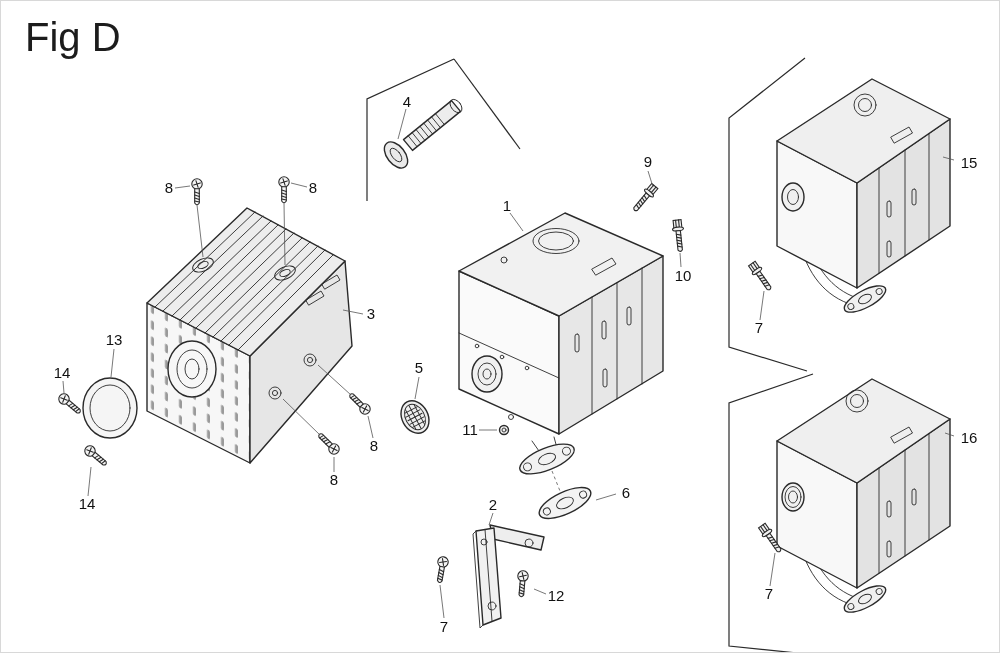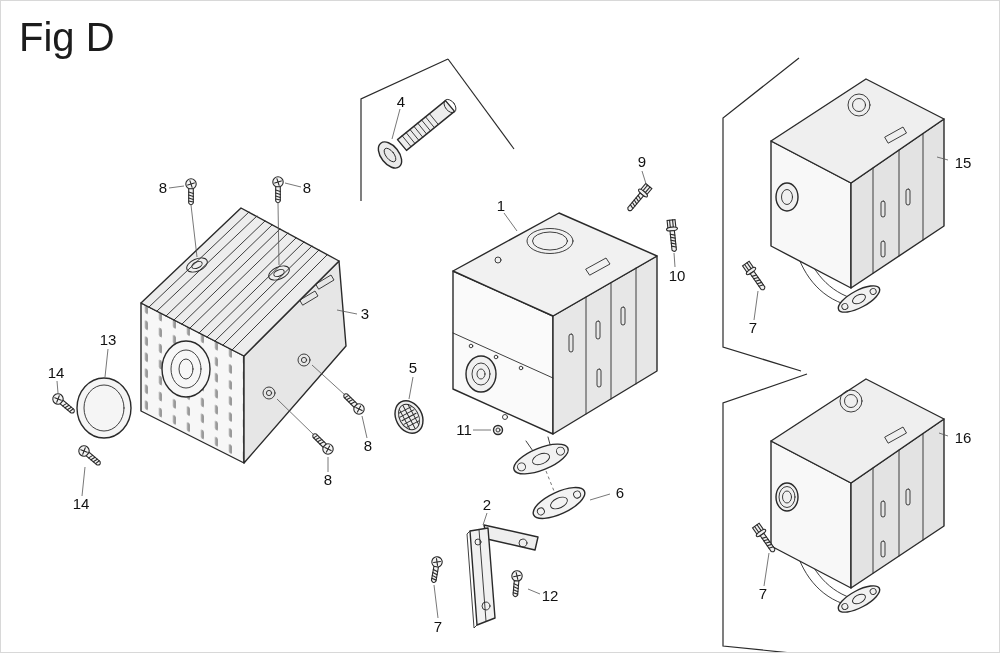--- a/index.html
+++ b/index.html
@@ -1,19 +1,19 @@
 <!DOCTYPE html>
 <html><head>
 <meta charset="utf-8">
 <style>
   html,body { margin:0; padding:0; background:#ffffff; }
   .canvas {
     position:relative; width:1000px; height:653px; background:#ffffff;
     font-family:"Liberation Sans", sans-serif; overflow:hidden;
-    border:1px solid #d8d8d8; box-sizing:border-box;
+    border:1px solid #d8d8d8; box-sizing:border-box;padding-left:6px;
   }
   svg { display:block; }
   .fig-title { font-size:40px; fill:#1c1c1c; font-family:"Liberation Sans", sans-serif; }
   .lbl { font-size:15px; fill:#111111; text-anchor:middle; font-family:"Liberation Sans", sans-serif; }
   .o  { stroke:#2a2a2a; stroke-width:1.4; stroke-linejoin:round; stroke-linecap:round; }
   .d  { stroke:#2a2a2a; stroke-width:0.9; stroke-linejoin:round; stroke-linecap:round; fill:none; }
   .l  { stroke:#555555; stroke-width:0.8; fill:none; }
   .frame { stroke:#2a2a2a; stroke-width:1.2; fill:none; }
 </style>
 </head>

